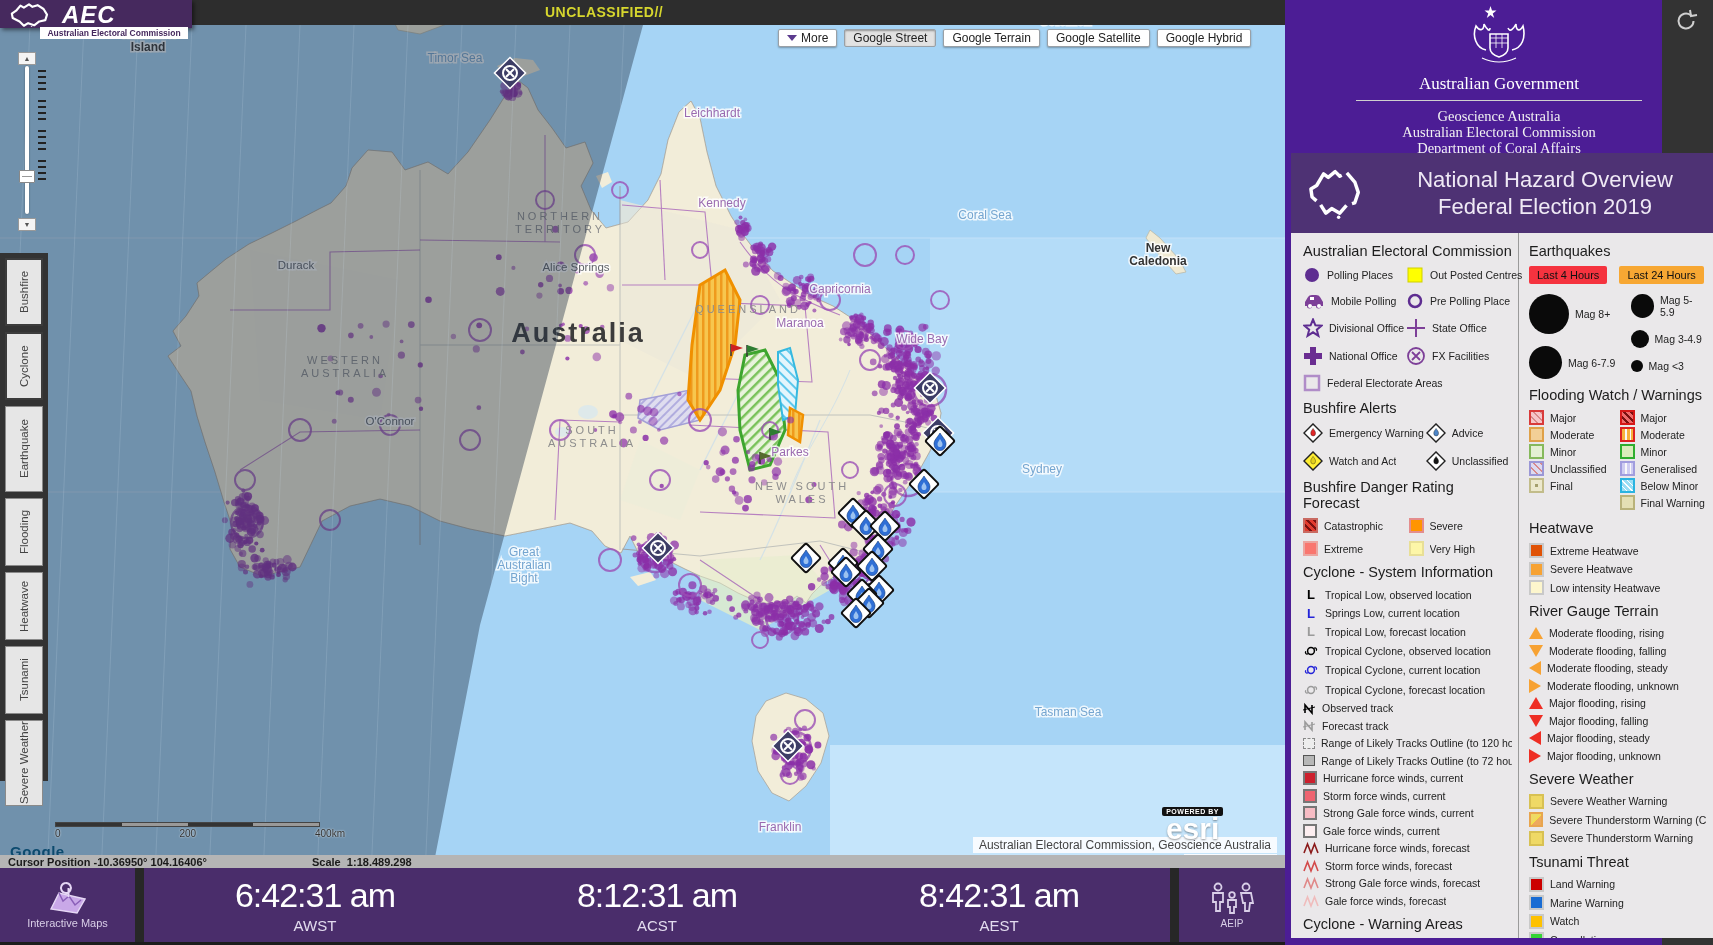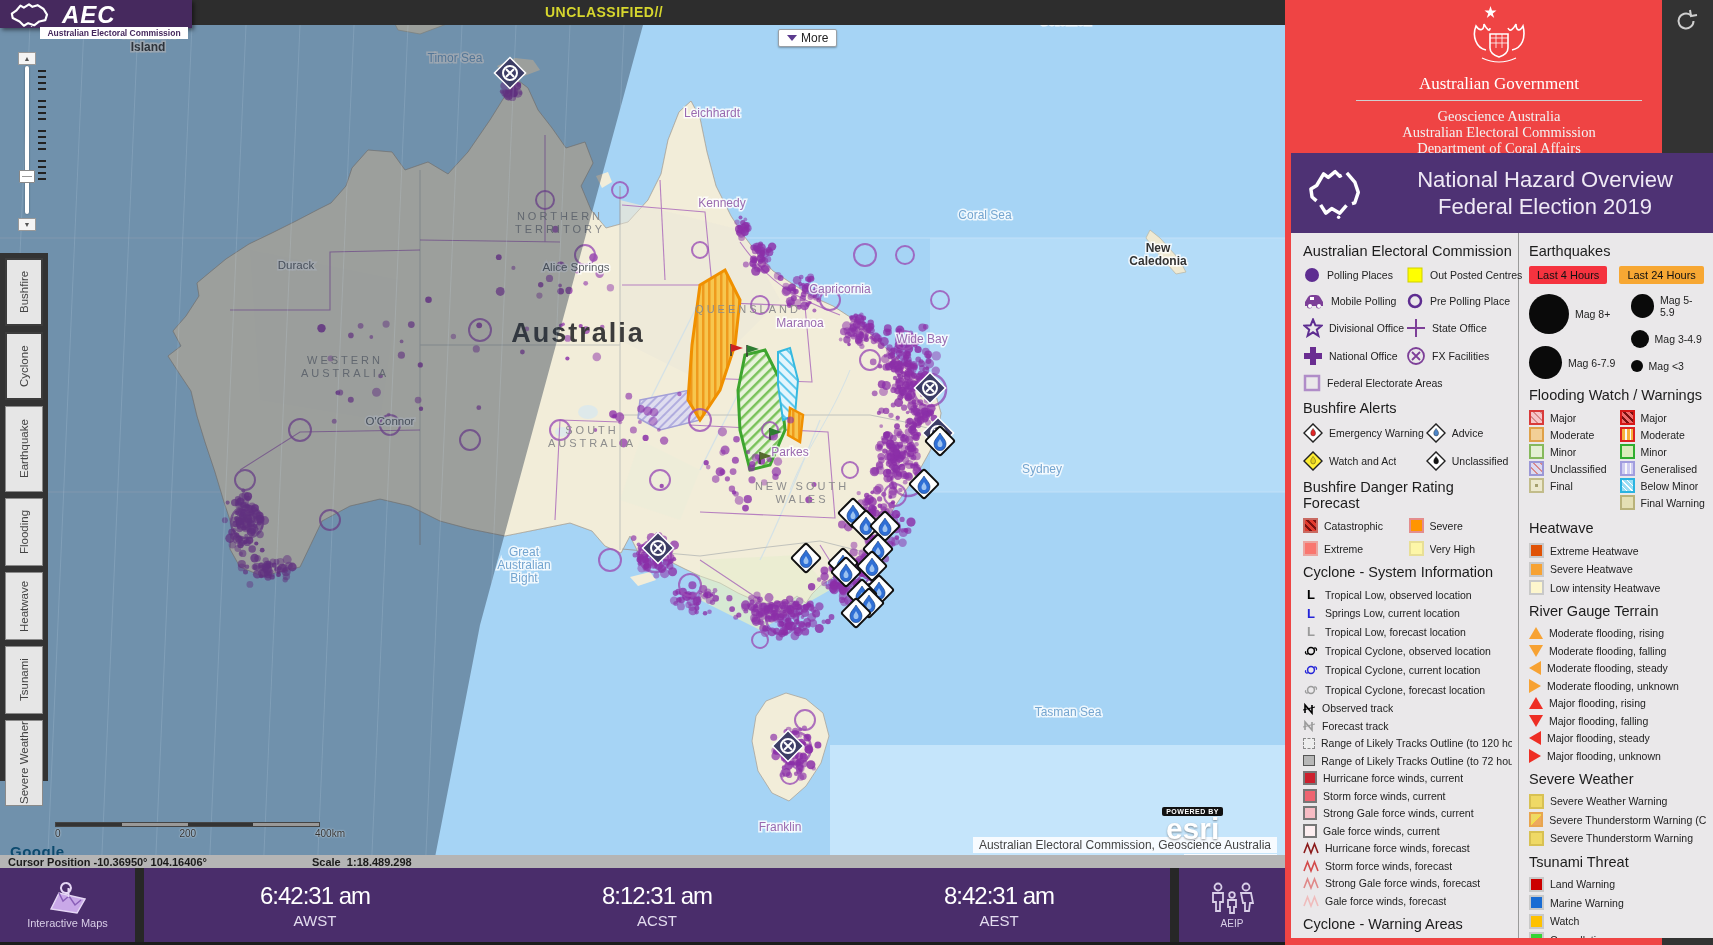--- a/index.html
+++ b/index.html
@@ -55,27 +55,27 @@
                 display:flex;align-items:center;font-size:11px;font-weight:bold;color:#1a1a1a;}
   .status-strip .cursor{margin-left:8px;}
   .status-strip .scale{margin-left:105px;}
   
   .bottom-bar{position:absolute;left:0;top:868px;width:1285px;height:74px;background:#4a2d6b;z-index:34;display:flex;}
   .bb-sep{width:9px;background:#272727;}
   .bb-left{width:135px;display:flex;flex-direction:column;align-items:center;justify-content:center;gap:2px;}
   .bb-left .lbl{color:#d9cfe8;font-size:11px;}
   .bb-clocks{flex:1;display:flex;}
   .bb-clock{flex:1;display:flex;flex-direction:column;align-items:center;justify-content:center;}
-  .bb-time{color:#fff;font-size:24px;font-weight:500;letter-spacing:-1px;}
+  .bb-time{color:#fff;font-size:34px;font-weight:500;letter-spacing:-1px;}
   .bb-zone{color:#e3dcef;font-size:15px;margin-top:2px;}
   .bb-right{width:106px;display:flex;flex-direction:column;align-items:center;justify-content:center;gap:1px;}
   .bb-right .lbl{color:#d9cfe8;font-size:10px;}
   .bottom-edge{position:absolute;left:0;top:942px;width:1285px;height:3px;background:#1c1c1c;z-index:35;}
   
-  .right-panel{position:absolute;left:1285px;top:0;width:377px;height:945px;background:#ef4444;}
+  .right-panel{position:absolute;left:1285px;top:0;width:377px;height:945px;background:#4c1d95;}
   .gov-header{position:absolute;left:0;top:0;width:428px;height:153px;color:#fff;text-align:center;}
   .gov-title{font-family:"Liberation Serif","DejaVu Serif",serif;font-size:17px;margin-top:2px;}
   .gov-divider{width:286px;height:1px;background:#cfcfcf;margin:6px auto 7px;}
   .gov-agency{font-family:"Liberation Serif","DejaVu Serif",serif;font-size:14.5px;line-height:16px;color:#f2f2f2;}
   .refresh-btn{position:absolute;right:14px;top:8px;cursor:pointer;}
   .panel-title{position:absolute;left:6px;top:153px;width:422px;height:80px;background:#4e3274;display:flex;align-items:center;}
   .pt-text{margin-left:14px;color:#efe9f5;font-size:22px;line-height:27px;text-align:center;flex:1;}
   .legend{position:absolute;left:6px;top:233px;width:422px;height:705px;background:#eae8ea;color:#222;
           display:flex;overflow:hidden;}
   .leg-col{padding:10px 6px 0 12px;}
@@ -1782,20 +1782,26 @@
     
     <div class="map-topstrip"></div>
     <div class="classification">UNCLASSIFIED//</div>
 
     
     <div class="basemap-bar">
       <div class="bm-btn">
         <span class="more-caret"></span>
         <span>More</span>
       </div>
+      <div id="basemap-buttons" style="display:flex;gap:7px;">
+          <div class="bm-btn selected">Google Street</div>
+          <div class="bm-btn">Google Terrain</div>
+          <div class="bm-btn">Google Satellite</div>
+          <div class="bm-btn">Google Hybrid</div>
+        </div>
     </div>
 
     
     <div class="aec-logo">
       <svg class="aec-aus-icon" width="46" height="24" viewBox="0 0 100 56">
         <path d="M20,18 L30,6 38,11 50,3 58,9 70,5 84,14 92,27 88,40 74,43 62,52 48,47 38,53 28,43 12,35 10,25 Z" fill="none" stroke="#fff" stroke-width="5" stroke-linejoin="round"></path>
         <path d="M54,54 l4,0 -2,4 z" fill="#fff"></path>
       </svg>
       <div class="aec-acronym">AEC</div>
       <div class="aec-strip">

